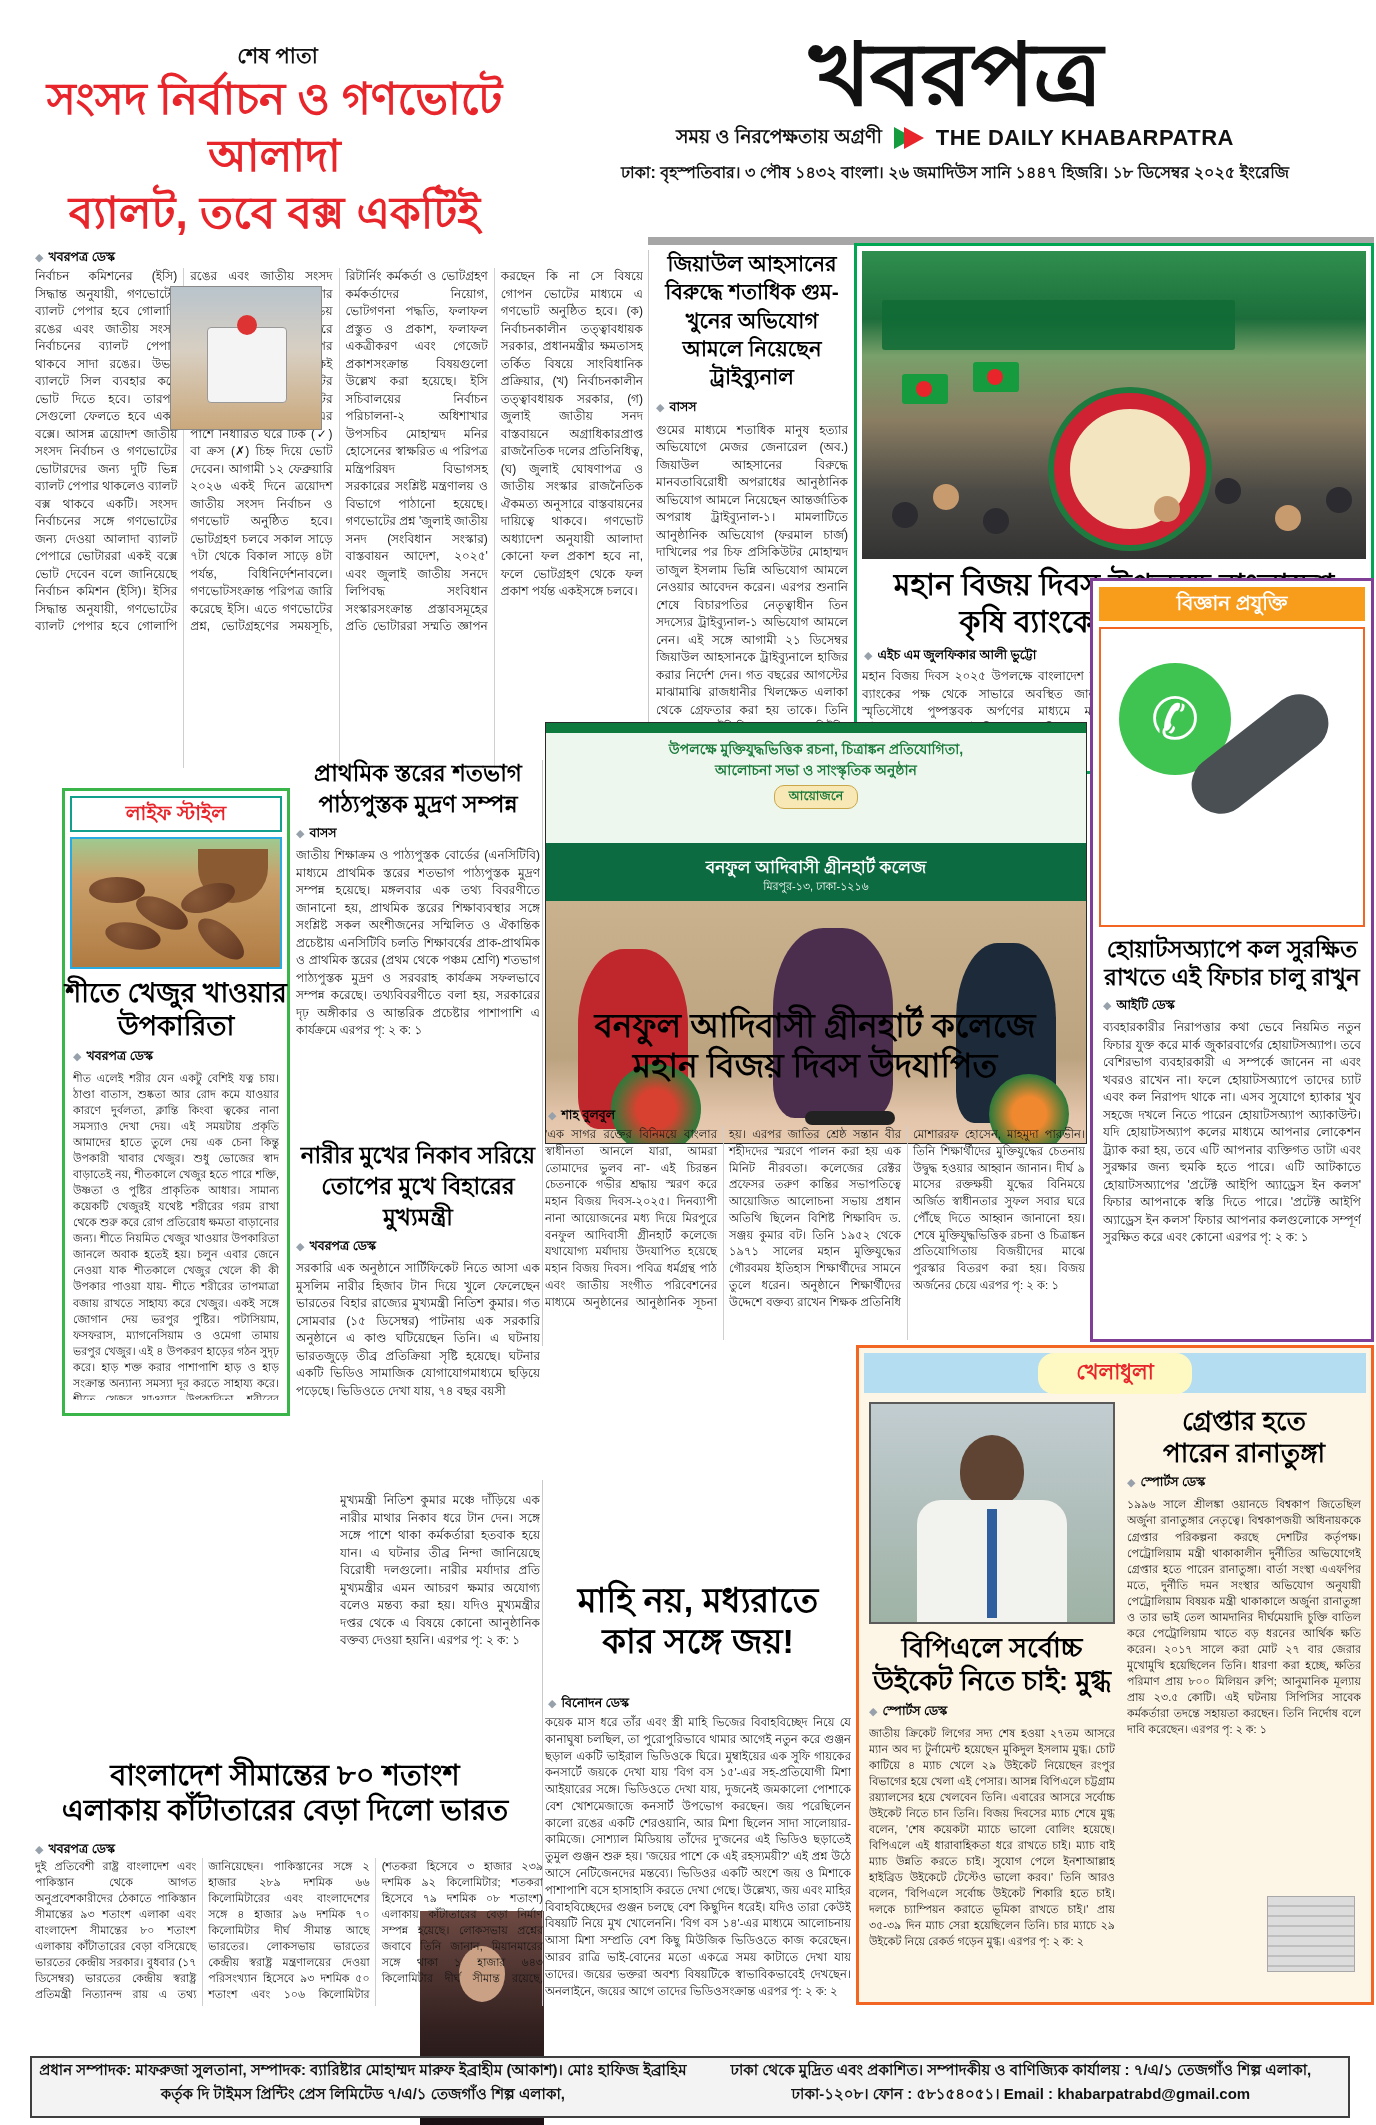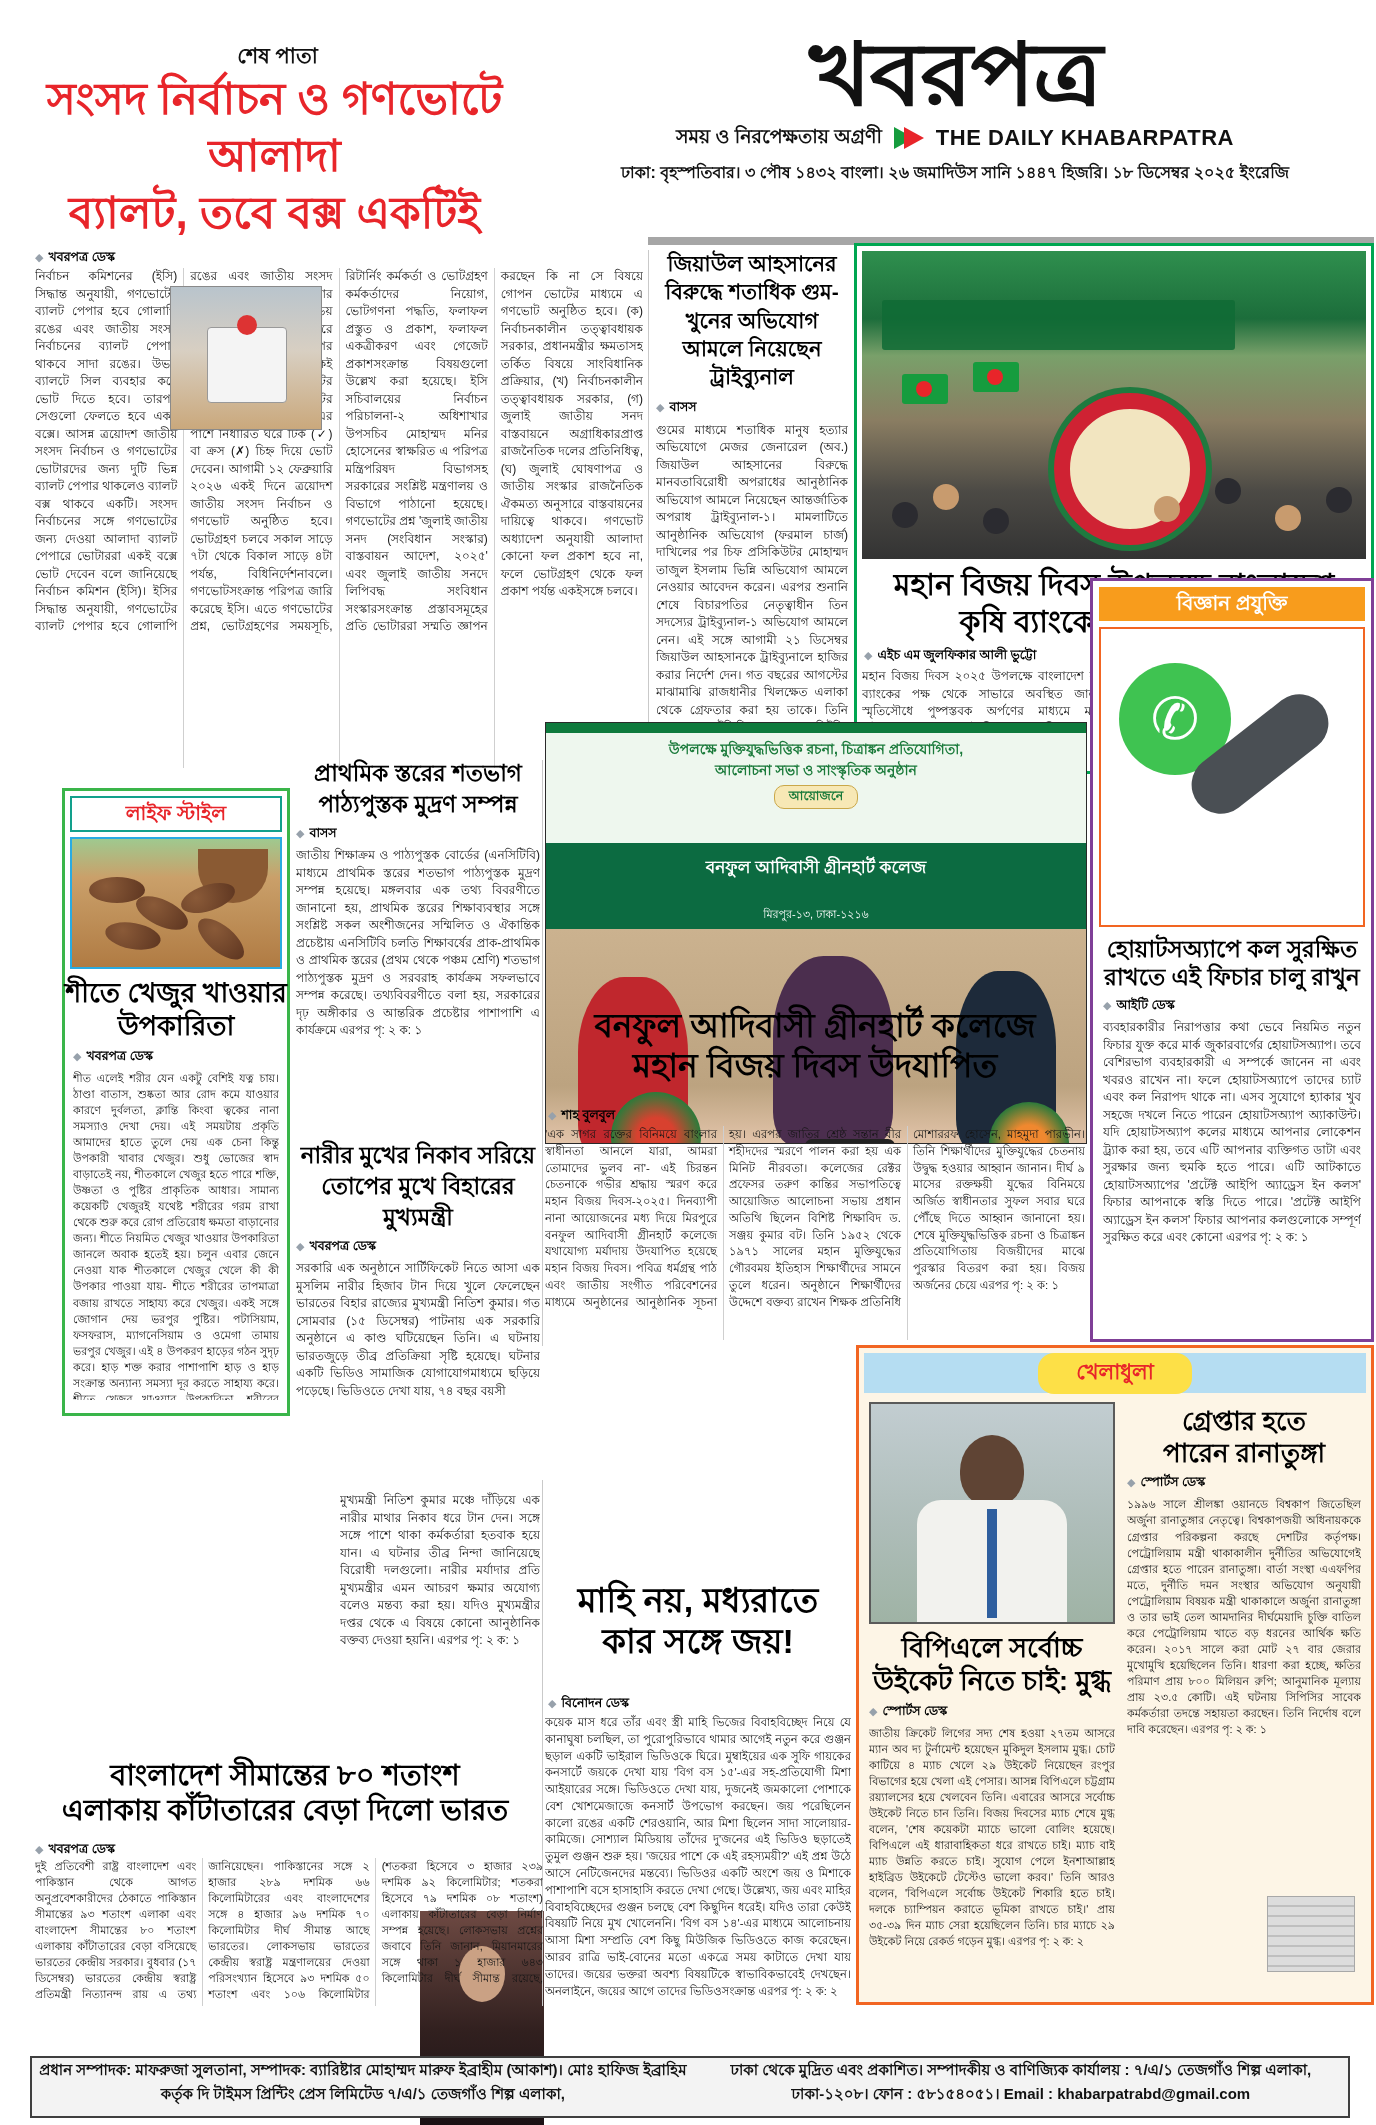--- a/index.html
+++ b/index.html
@@ -32,21 +32,21 @@
   
   .greenbox{border:3px solid #00a651;background:#fff;padding:5px;box-sizing:border-box;}
   .lifebox{border:3px solid #3ab54a;background:#fff;box-sizing:border-box;}
   .lifehead{border:2px solid #12a08c;margin:5px;height:32px;display:flex;align-items:center;justify-content:center;
             font-size:20px;font-weight:bold;color:#e8252a;}
   .techbox{border:3px solid #7f3f97;background:#fff;box-sizing:border-box;}
   .techhead{background:#f89c1c;margin:6px;height:34px;display:flex;align-items:center;justify-content:center;
             color:#fff;font-size:20px;font-weight:bold;}
   .sportsbox{border:3px solid #f26522;background:#fdf5e6;box-sizing:border-box;}
   .sportshead{background:#b5ddf2;margin:5px;height:40px;display:flex;align-items:center;justify-content:center;}
-  .sportspill{background:#fde047;border-radius:16px;padding:3px 38px;font-size:21px;font-weight:bold;color:#e8252a;}
+  .sportspill{background:#fef9c3;border-radius:16px;padding:3px 38px;font-size:21px;font-weight:bold;color:#e8252a;}
   .footerbox{border:2px solid #3f3f3f;background:#f3f3f3;text-align:center;font-weight:bold;
              font-size:15px;line-height:1.6;display:flex;flex-direction:row;justify-content:center;}
   
   .ph-ballot{background:linear-gradient(180deg,#b9c4cc 0%,#d8cfc2 45%,#caa87c 100%);border:1px solid #8a8a8a;}
   .ph-ballot .bbox{position:absolute;left:24%;top:28%;width:52%;height:52%;background:#f4f4f4;border:1px solid #999;border-radius:4px;}
   .ph-ballot .seal{position:absolute;left:44%;top:20%;width:20px;height:20px;border-radius:50%;background:#d33;}
   .ph-crowd{background:linear-gradient(180deg,#2f8f4e 0%,#1c6d3b 22%,#79a06a 34%,#8a7d62 55%,#4c4a45 78%,#333 100%);}
   .ph-crowd .banner{position:absolute;left:4%;top:16%;width:70%;height:16%;background:#0f6b35;border-radius:3px;opacity:.85;}
   .ph-crowd .wreath{position:absolute;left:38%;top:46%;width:120px;height:120px;border-radius:50%;
                     border:16px solid #cf2233;background:#f2e5c0;box-shadow:0 0 0 6px #1f7a3f;}
@@ -70,21 +70,21 @@
   .ph-celeb1{background:linear-gradient(180deg,#6e4a43 0%,#31201f 55%,#191014 100%);}
   .celebface{position:absolute;left:50%;top:16%;width:46px;height:56px;margin-left:-23px;border-radius:50%;background:#caa184;}
   .adbox{position:absolute;right:6px;bottom:44px;width:86px;height:74px;background:#dcdcdc;border:1px solid #a8a8a8;
          background-image:repeating-linear-gradient(180deg,#dcdcdc 0 8px,#bfbfbf 8px 10px);}
   .bannerarea{background:linear-gradient(180deg,#0e7a3d 0 10px,#eef7ee 10px 100%);text-align:center;padding-top:16px;}
   .bannertxt{color:#1a7a3a;font-weight:bold;font-size:14px;line-height:1.5;}
   .badge{display:inline-block;background:#f7e8b5;border:1px solid #caa84a;border-radius:10px;
          padding:1px 14px;font-size:12.5px;font-weight:bold;color:#1a7a3a;margin-top:4px;}
   .orgstrip{background:#0c6b41;color:#fff;text-align:center;padding:15px 0 4px;}
   .orgname{font-size:17px;font-weight:bold;line-height:1.2;}
-  .orgsub{font-size:11px;margin-top:28px;}
+  .orgsub{font-size:11px;}
 </style>
 </head>
 <body>
 
 <div id="page">
 
   <div class="abs" style="left:30px;top:40px;width:495px;text-align:center;font-size:21px;font-weight:bold;">শেষ পাতা</div>
 
   <div class="abs hl red" style="left:22px;top:70px;width:505px;font-size:44px;line-height:1.3;">
     <div>সংসদ নির্বাচন ও গণভোটে আলাদা</div>

